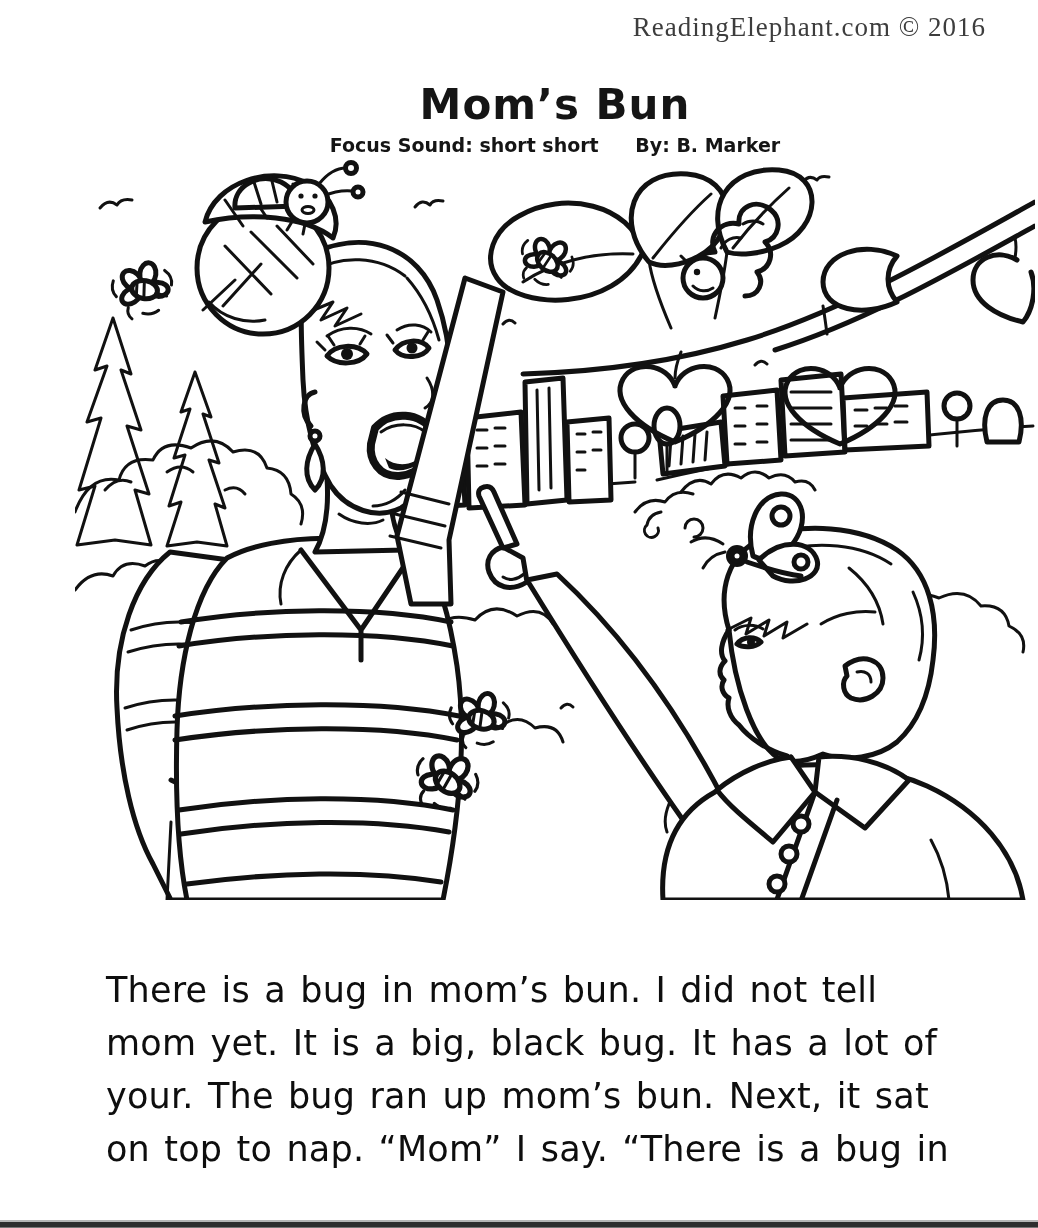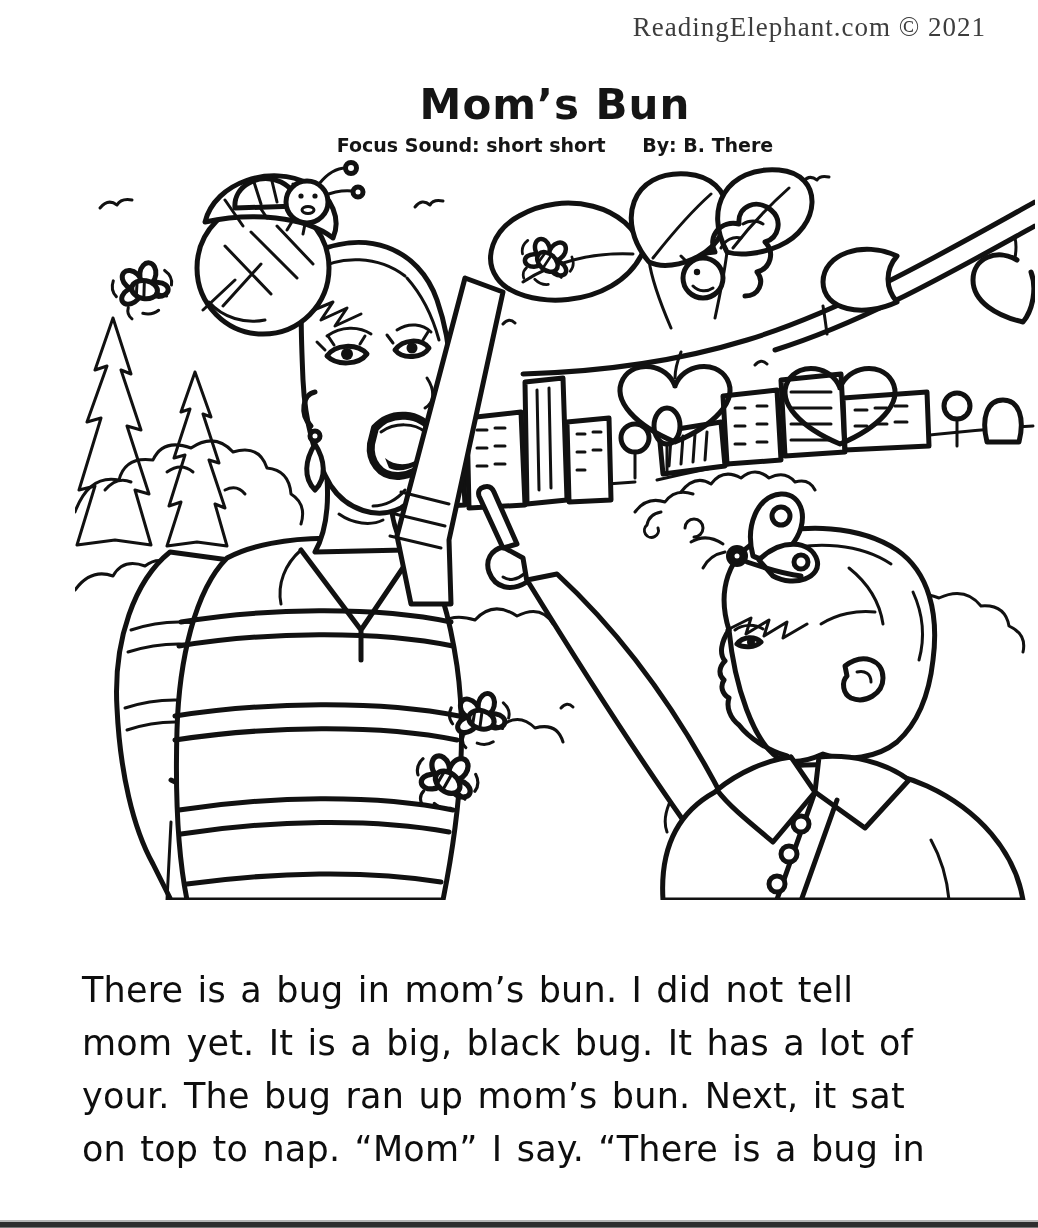--- a/index.html
+++ b/index.html
@@ -8,41 +8,41 @@
   .credit{position:absolute;top:12px;right:52px;font-family:"Liberation Serif",serif;
           font-size:27px;color:#3d3d3d;letter-spacing:1px;}
   .title{position:absolute;top:80px;left:0;width:1110px;text-align:center;
          font-size:42px;font-weight:600;color:#151515;letter-spacing:1px;}
   .subtitle{position:absolute;top:134px;left:0;width:1110px;text-align:center;
             font-size:19px;font-weight:600;color:#151515;}
   .subtitle .by{display:inline-block;margin-left:30px;}
   .illustration{position:absolute;left:75px;top:160px;width:960px;height:740px;overflow:hidden;}
   .story{position:absolute;left:82px;top:964px;width:930px;font-size:35px;line-height:53px;
          color:#0e0e0e;font-weight:500;letter-spacing:0.2px;word-spacing:3px;}
-  .story .line{white-space:nowrap;}
+  .story .line{white-space:nowrap;margin-left:24px;}
   .bottom-bar{position:absolute;left:0;bottom:0;width:100%;height:8px;
               background:linear-gradient(#b5b5b5 0 2px,#2e2e2e 2px 7px,#777 7px 8px);}
   
   .s{fill:none;stroke:#111;stroke-width:5;stroke-linecap:round;stroke-linejoin:round;}
   .sf{fill:#fff;stroke:#111;stroke-width:5;stroke-linecap:round;stroke-linejoin:round;}
   .thin{fill:none;stroke:#111;stroke-width:3;stroke-linecap:round;stroke-linejoin:round;}
   .ink{fill:#111;stroke:none;}
 </style>
 </head>
 <body>
 
 <div class="page">
 
-  <div class="credit">ReadingElephant.com © 2021</div>
+  <div class="credit">ReadingElephant.com © 2016</div>
 
   <div class="title">Mom’s Bun</div>
 
   <div class="subtitle">
     <span>Focus Sound: short short</span>
-    <span class="by">By: B. There</span>
+    <span class="by">By: B. Marker</span>
   </div>
 
   <div class="illustration">
     <svg width="960" height="740" viewBox="0 0 960 740" xmlns="http://www.w3.org/2000/svg">
       <defs>
         <g id="bee">
           <path class="thin" d="M-26,-16 q-6,8 -2,16 M26,-10 q6,8 2,16 M-8,24 q8,5 16,2 M-20,14 q-4,6 0,12"></path>
           <ellipse class="sf" stroke-width="4" cx="-8" cy="-11" rx="8" ry="11" transform="rotate(-30 -8 -11)"></ellipse>
           <ellipse class="sf" stroke-width="4" cx="9" cy="-12" rx="8" ry="11" transform="rotate(25 9 -12)"></ellipse>
           <ellipse class="sf" stroke-width="4" cx="-14" cy="4" rx="10" ry="7" transform="rotate(-15 -14 4)"></ellipse>

